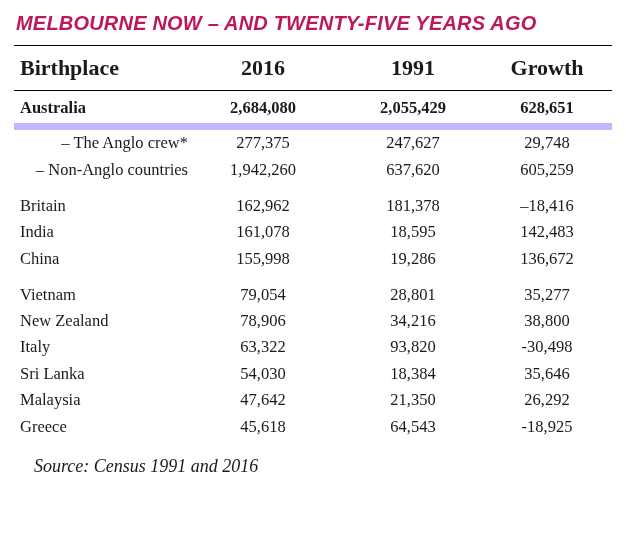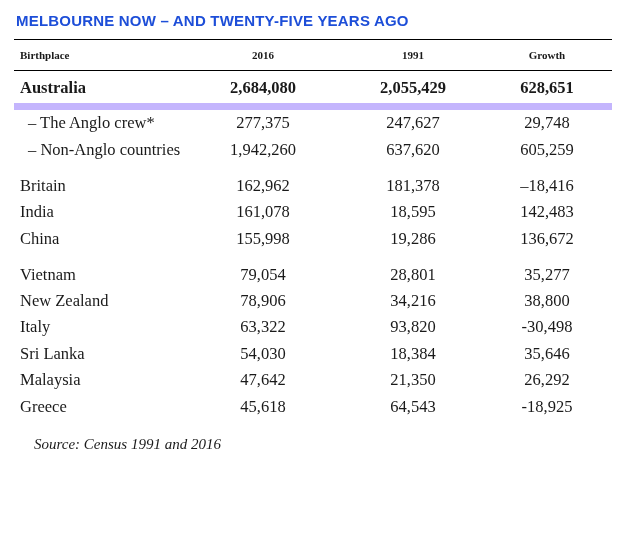--- a/index.html
+++ b/index.html
@@ -20,45 +20,46 @@
     height: 542px;
     box-sizing: border-box;
     padding: 0;
   }
   .title-bar {
     padding: 12px 16px 10px 16px;
   }
   .title {
     font-family: "Liberation Sans", sans-serif;
     font-weight: bold;
-    font-size: 15px;
+    font-size: 20px;
     letter-spacing: 0.2px;
-    color: #1d4ed8;
+    color: #be185d;
     white-space: nowrap;
+    font-style: italic;
   }
   .rule {
     height: 1px;
     background: #000000;
     margin: 0 14px;
   }
   .table-wrap {
     padding: 0 14px;
   }
   table {
     width: 100%;
     border-collapse: collapse;
     font-size: 16.5px;
   }
   th, td {
     padding: 0;
     vertical-align: baseline;
   }
   thead th {
     font-weight: bold;
-    font-size: 11px;
+    font-size: 22px;
     padding: 9px 0 9px 0;
   }
   .col-label {
     text-align: left;
     padding-left: 6px;
   }
   .col-num {
     text-align: center;
     white-space: nowrap;
   }
@@ -73,30 +74,31 @@
   }
   tbody tr.bold td {
     font-weight: bold;
   }
   tbody tr.rule-under td {
     border-bottom: 7px solid #c4b5fd;
     padding-bottom: 5px;
   }
   tbody tr.indent td.col-label {
     padding-left: 14px;
+    text-align: right;
   }
   tbody tr.gap-above td {
     padding-top: 13px;
   }
   tbody tr.first-row td {
     padding-top: 7px;
   }
   .source {
     font-style: italic;
-    font-size: 15px;
+    font-size: 18px;
     padding: 16px 0 0 20px;
   }
   .source-wrap {
     padding: 0 14px;
   }
 </style>
 </head>
 <body>
 
 <div class="page">

